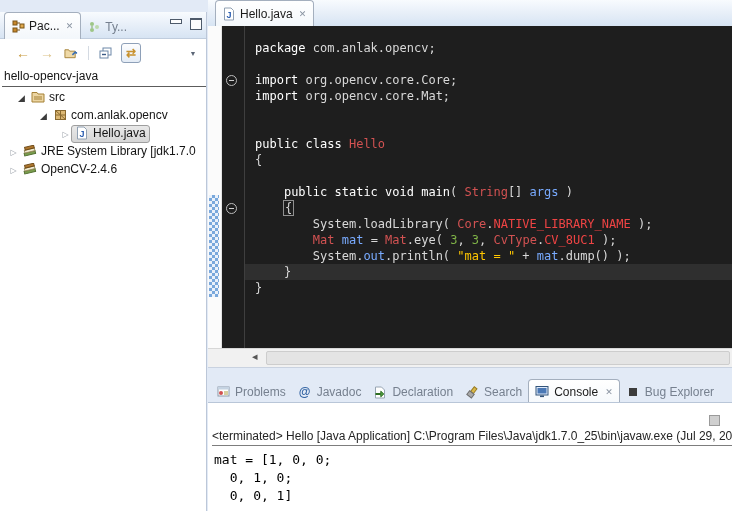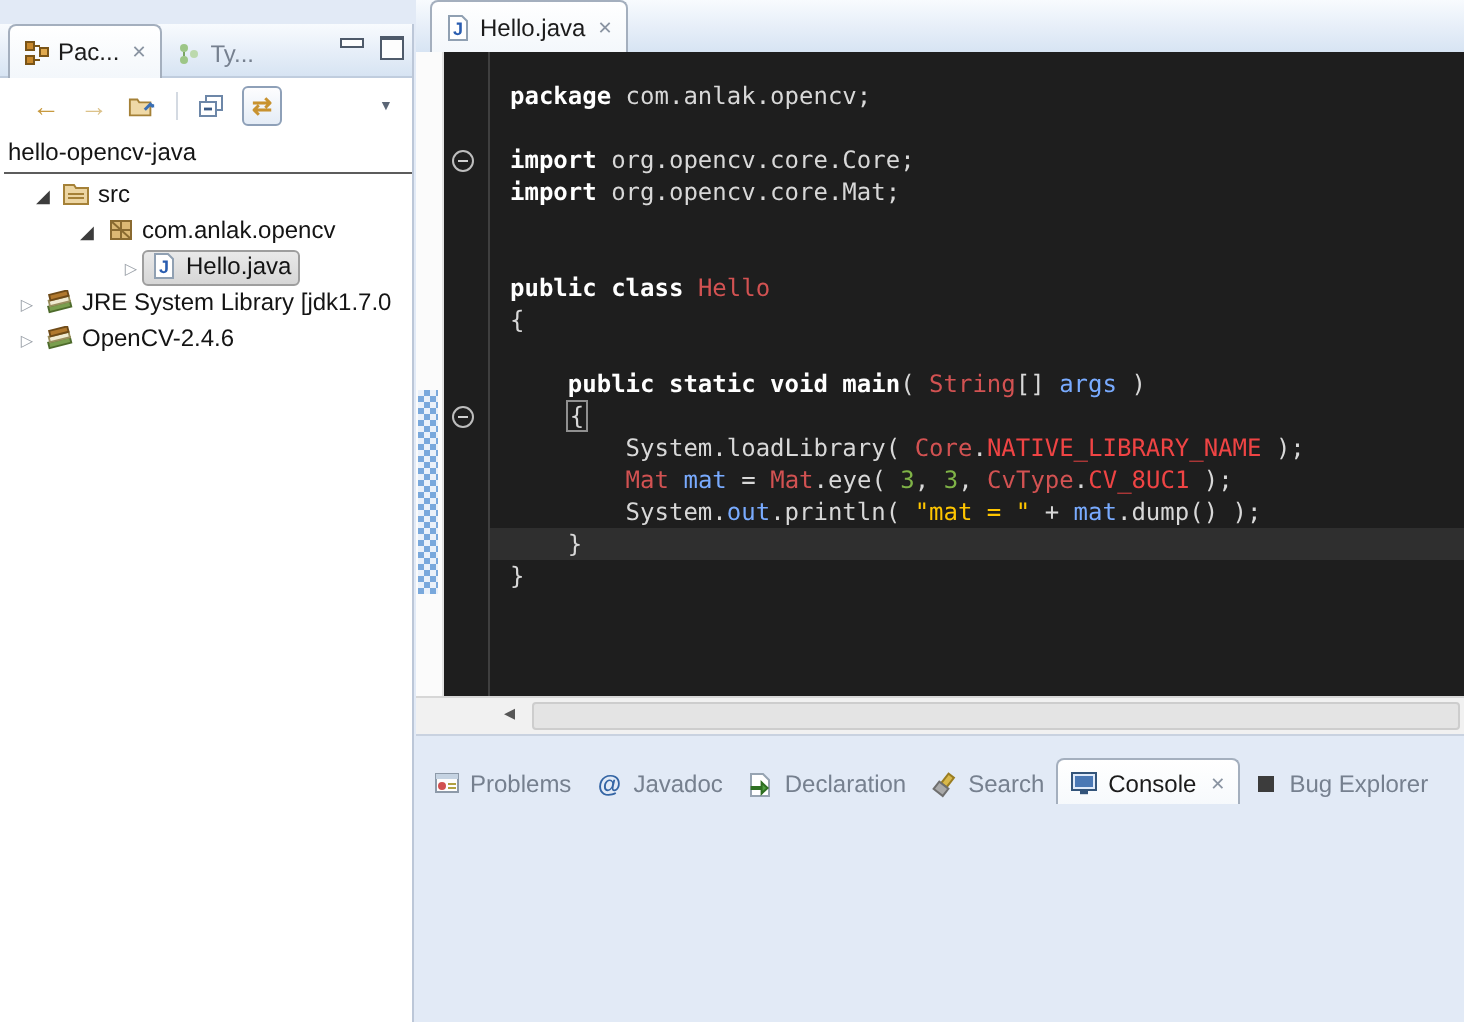--- a/index.html
+++ b/index.html
@@ -38,21 +38,21 @@
   .ruler{width:13px;background:#fbfbfb;position:relative;border-right:1px solid #e3e3e3}
   .hatch{position:absolute;left:1px;width:10px;top:169px;height:102px;
     background-image:linear-gradient(45deg,#79a8dc 25%,transparent 25%,transparent 75%,#79a8dc 75%),linear-gradient(45deg,#79a8dc 25%,#eaf1fa 25%,#eaf1fa 75%,#79a8dc 75%);
     background-size:6px 6px;background-position:0 0,3px 3px}
   .gutter{width:22px;background:#1e1e1e;border-right:1px solid #3f3f3f;position:relative;flex:0 0 auto}
   .fold{position:absolute;left:4px;width:9px;height:9px;border:1px solid #bdbdbd;border-radius:50%;background:#1e1e1e}
   .fold::after{content:"";position:absolute;left:2px;top:4px;width:5px;height:1px;background:#cfcfcf}
   .code{flex:1;position:relative;font-family:"DejaVu Sans Mono","Liberation Mono",monospace;font-size:12px;line-height:16px;padding:14px 0 0 10px;color:#d8d8d8;overflow:hidden}
   .cline{height:16px;white-space:pre}
   .cline.cur{background:#2f2f2f;margin-left:-10px;padding-left:10px}
-  .tk-k{color:#ffffff;font-weight:bold}
+  .tk-k{color:#ffffff;font-weight:normal}
   .tk-p{color:#d8d8d8}
   .tk-c{color:#d25252}
   .tk-s{color:#ffc600}
   .tk-n{color:#7fb347}
   .tk-v{color:#79abff}
   .tk-f{color:#ef4444}
   .tk-m{color:#d8d8d8;}
   .tk-bb{color:#d8d8d8;border:1px solid #909090;margin:0 -1px;padding:0 1px}
   .hscroll{position:absolute;left:0;right:0;bottom:0;height:18px;background:#f1f1f1;border-top:1px solid #d7d7d7;border-bottom:1px solid #c9d2e0}
   .hscroll .arr{position:absolute;left:44px;top:1px;font-size:11px;color:#565656}
@@ -313,15 +313,24 @@
           <span>Console</span>
           <span class="closex">✕</span>
         </div>
         <div class="tab">
           <span class="icon">
             <span class="bugsq"></span>
           </span>
           <span>Bug Explorer</span>
         </div>
       </div>
+    <div class="ccontent">
+      <div class="termbtn"></div>
+      <div class="cstatus">&lt;terminated&gt; Hello [Java Application] C:\Program Files\Java\jdk1.7.0_25\bin\javaw.exe (Jul 29, 20</div>
+      <div class="cout" id="console-out">
+          <div>mat = [1, 0, 0;</div>
+          <div>  0, 1, 0;</div>
+          <div>  0, 0, 1]</div>
+        </div>
+    </div>
   </section>
 
 </div>
 
 </body></html>

